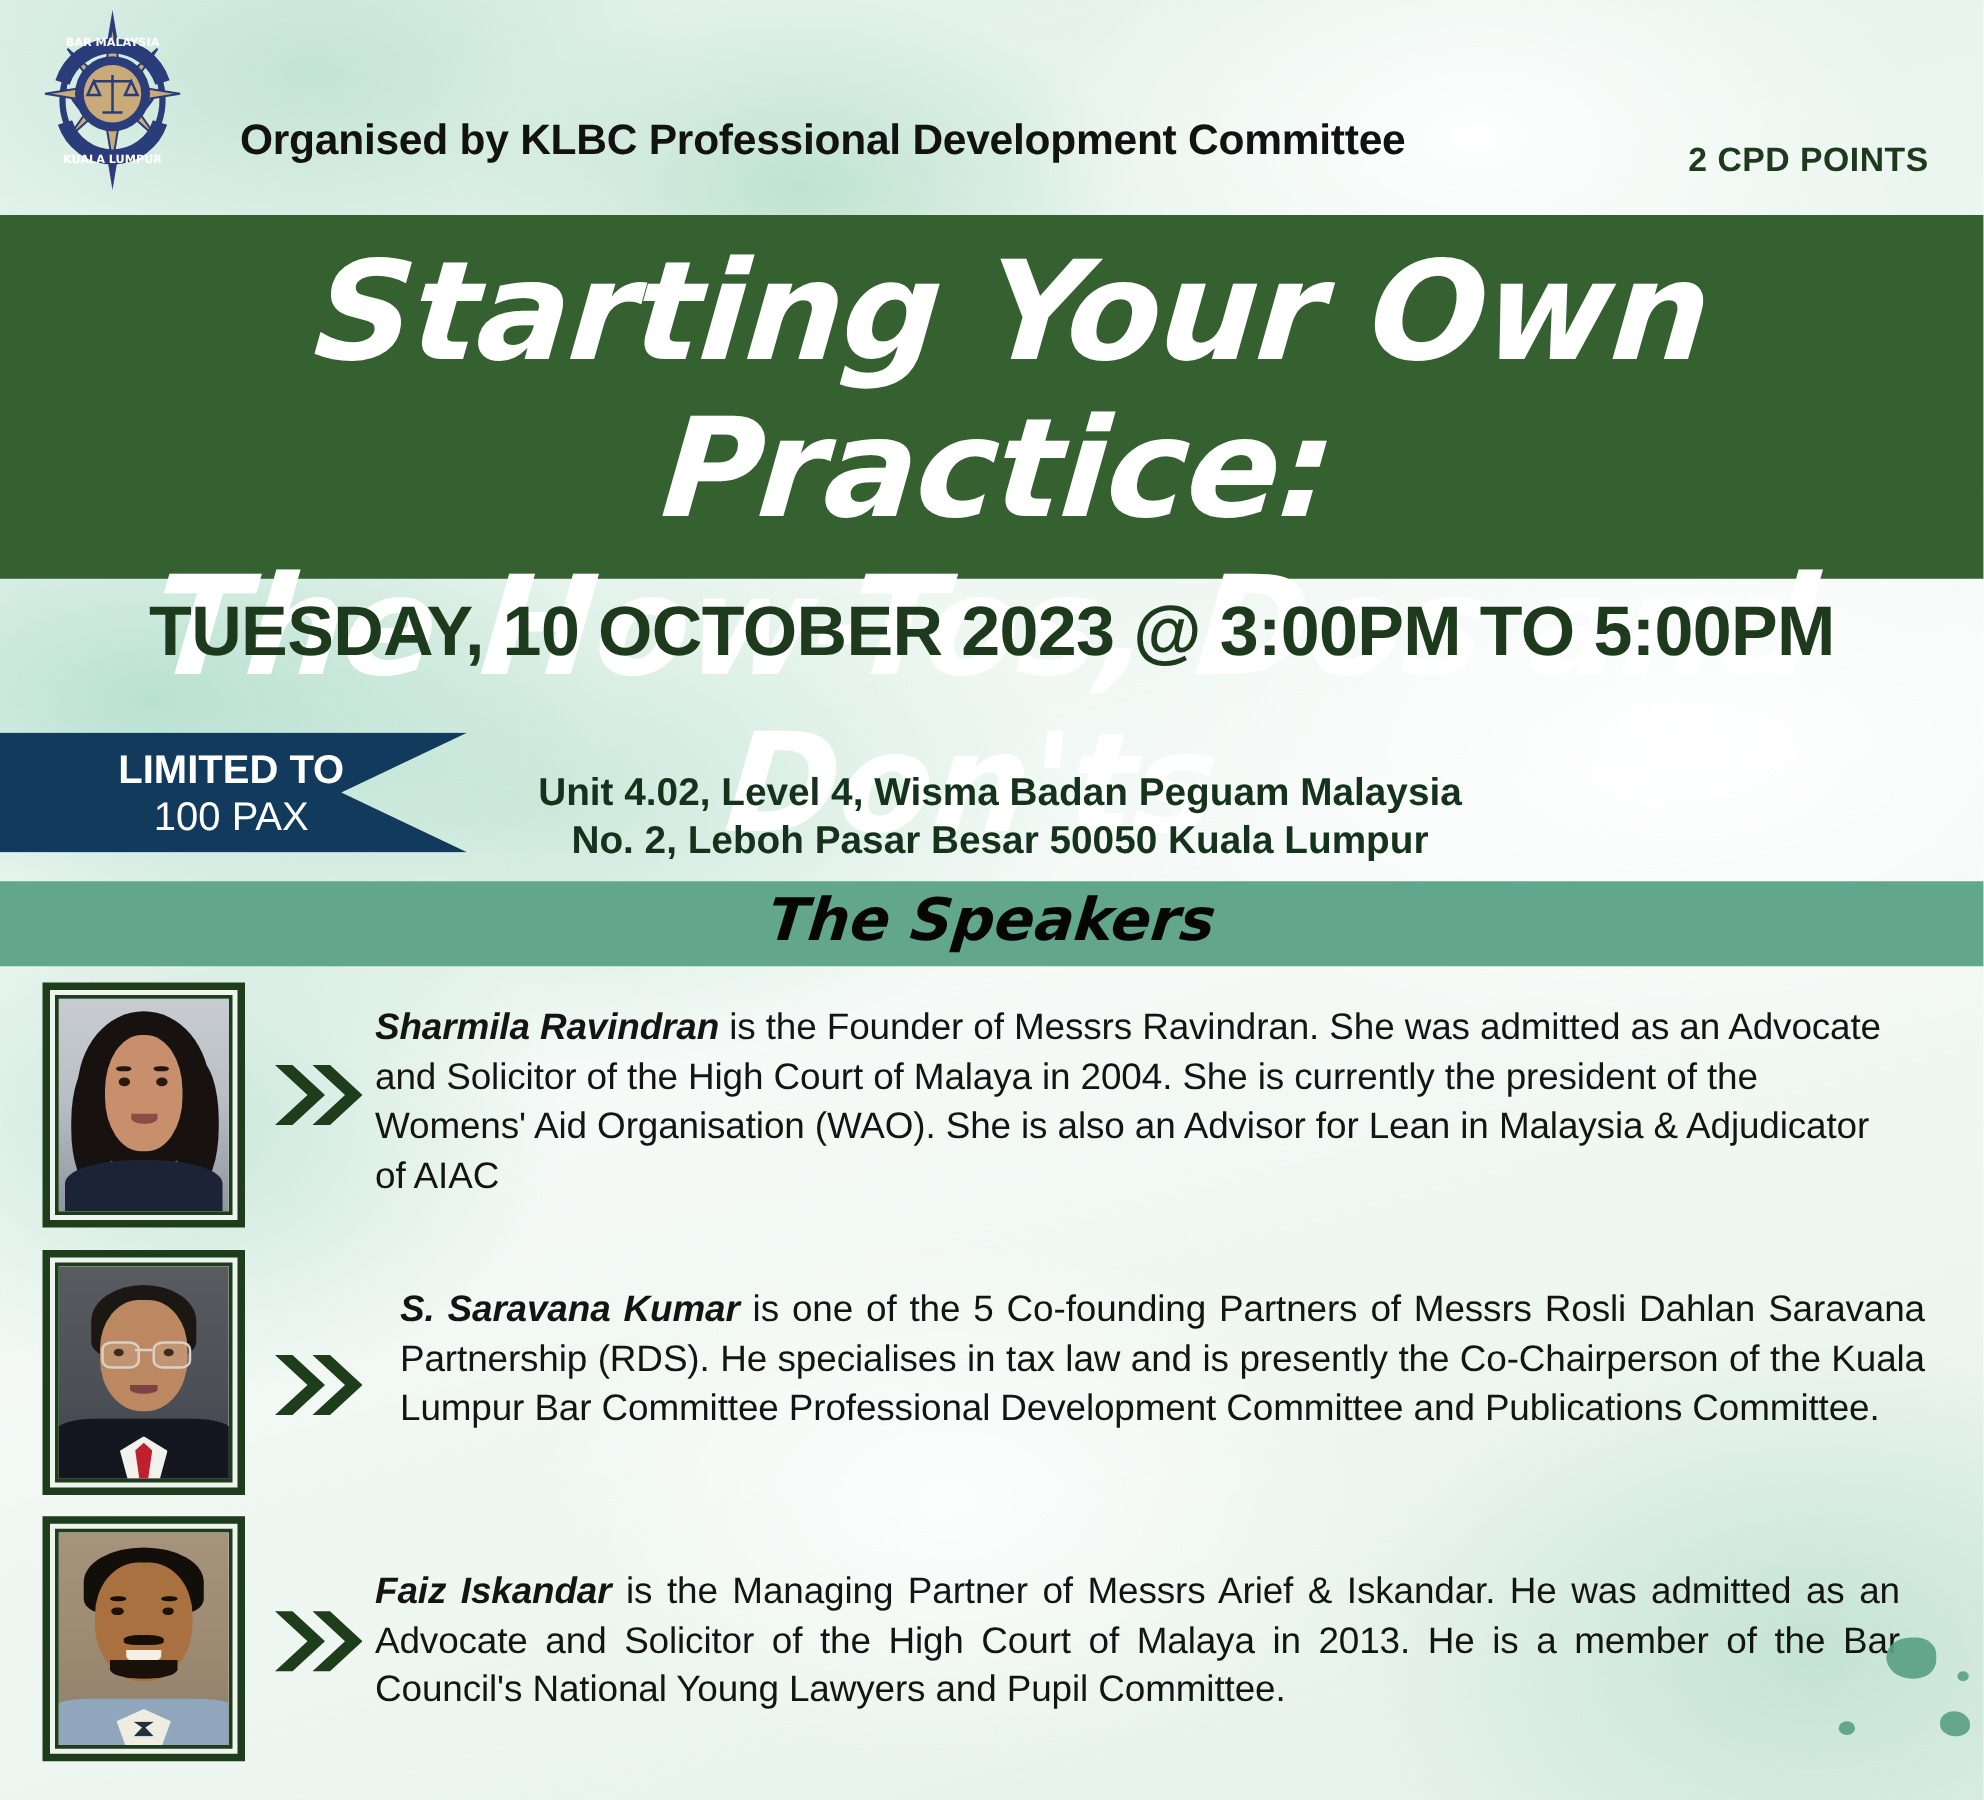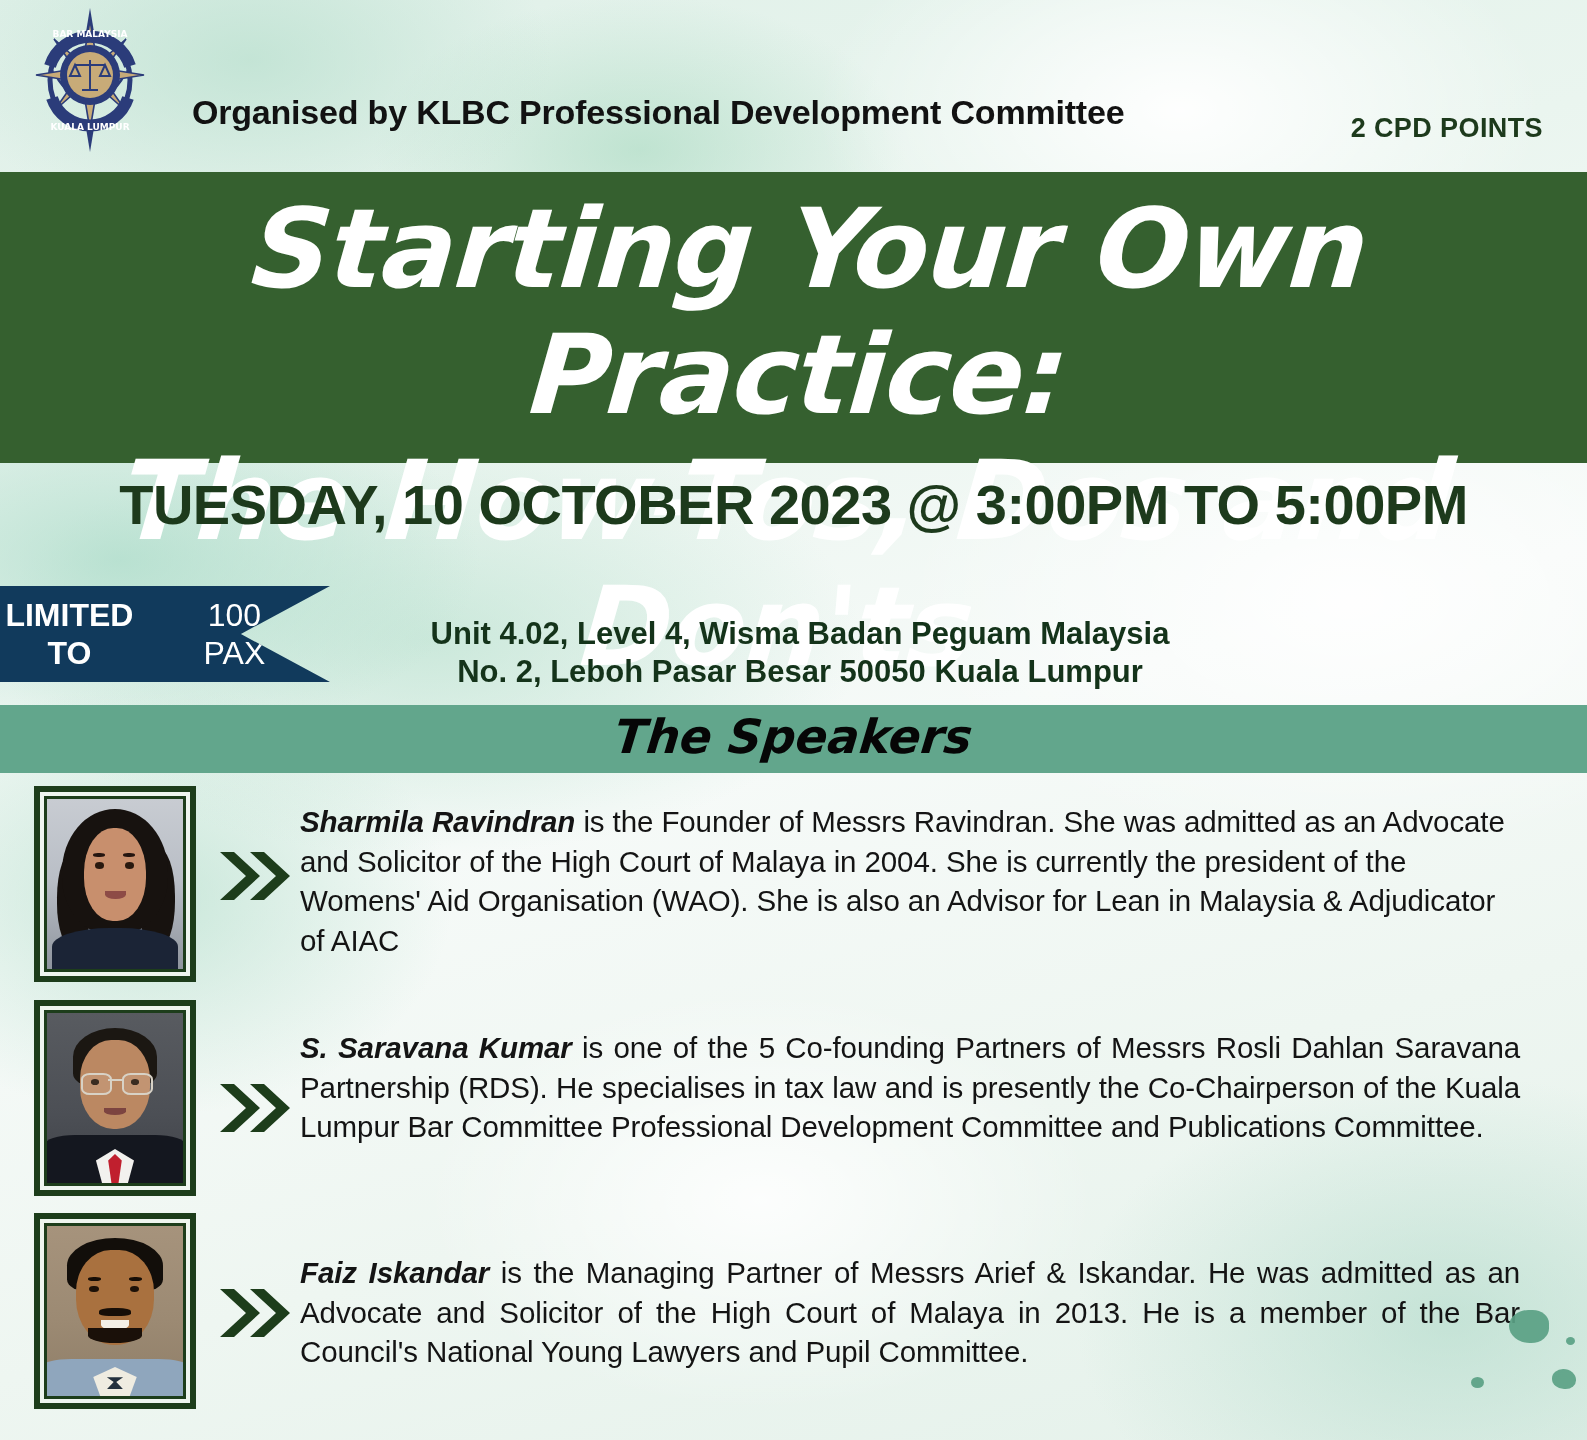--- a/index.html
+++ b/index.html
@@ -117,24 +117,25 @@
   
   .ribbon {
     position: absolute;
     left: 0; top: 586px;
     width: 330px; height: 96px;
     background: #113a5c;
     -webkit-clip-path: polygon(0 0, 100% 0, 73% 50%, 100% 100%, 0 100%);
     clip-path: polygon(0 0, 100% 0, 73% 50%, 100% 100%, 0 100%);
     color: #ffffff;
     display: flex;
-    flex-direction: row;
+    flex-direction: column;
     align-items: center;
     justify-content: center;
     text-align: center;
+    padding-left: 44px;
   }
   .ribbon .r1 { font-size: 32px; font-weight: 700; line-height: 38px; padding-right: 48px; }
   .ribbon .r2 { font-size: 32px; font-weight: 400; line-height: 38px; padding-right: 48px; }
 
   
   .speakers-band {
     position: absolute;
     left: 0; top: 705px;
     width: 1587px; height: 68px;
     background: #62a68c;
@@ -244,21 +245,21 @@
   .bio {
     position: absolute;
     left: 300px;
     width: 1220px;
     font-size: 29.5px;
     line-height: 39.5px;
     color: #141414;
     letter-spacing: -0.1px;
   }
   #spk0 .bio { top: 16px; text-align: left; }
-  #spk1 .bio { top: 28px; text-align: justify; }
+  #spk1 .bio { top: 28px; text-align: justify; margin-left: 20px; }
   #spk2 .bio { top: 40px; text-align: justify; }
   .bio b { font-weight: 700; font-style: italic; }
 
   
   .splat { position: absolute; background: #5aa184; border-radius: 50%; opacity: 0.92; }
   .s1 { left: 1509px; top: 1310px; width: 40px; height: 33px; border-radius: 52% 44% 48% 56%; }
   .s2 { left: 1552px; top: 1369px; width: 24px; height: 20px; border-radius: 48% 55% 44% 52%; }
   .s3 { left: 1471px; top: 1377px; width: 13px; height: 11px; }
   .s4 { left: 1566px; top: 1337px; width: 9px; height: 8px; }
 </style>

